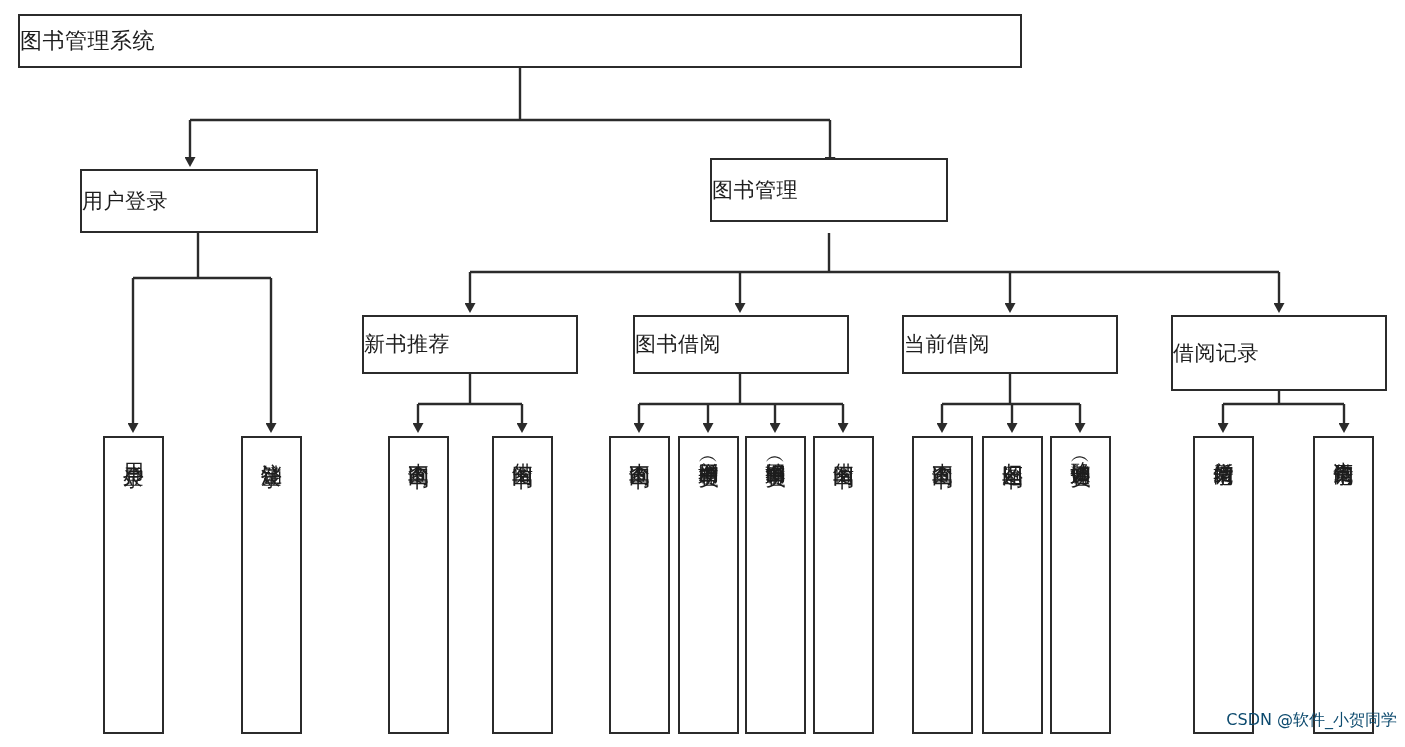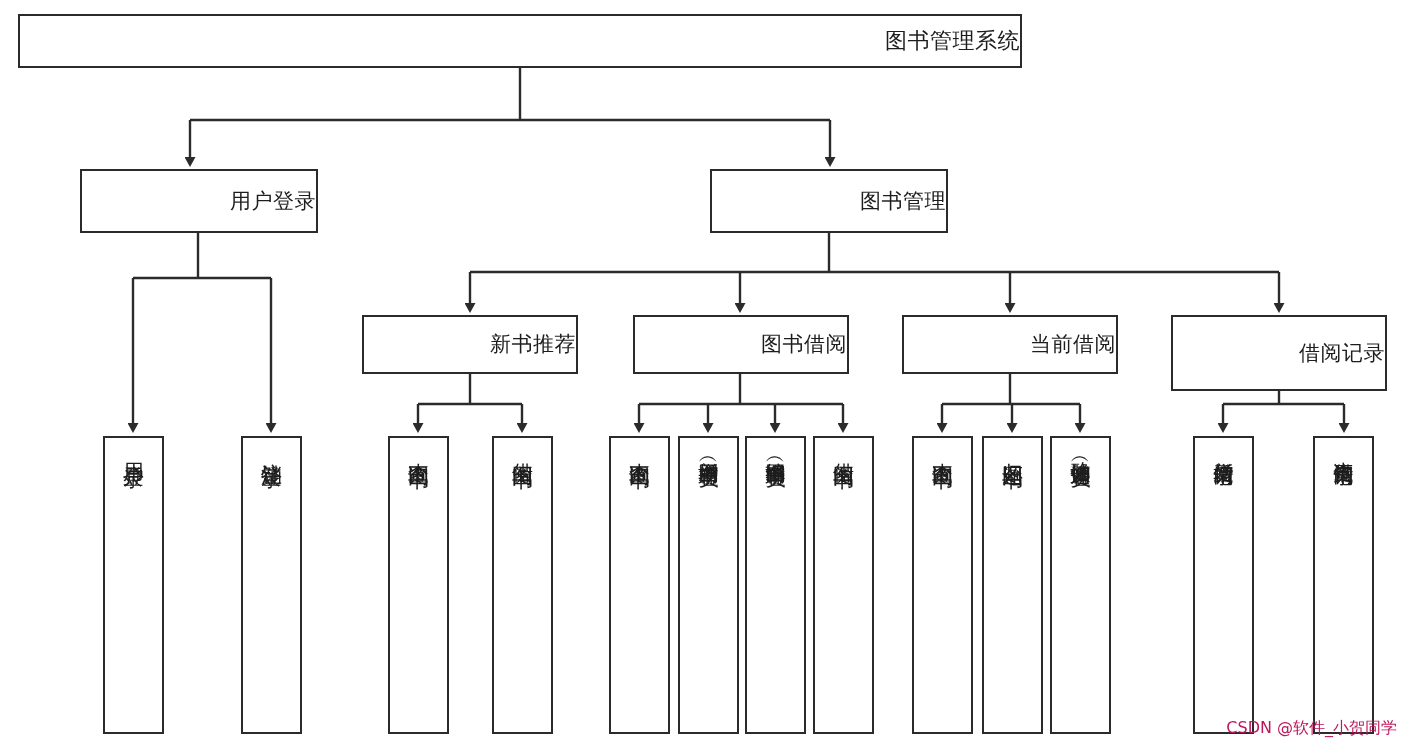--- a/index.html
+++ b/index.html
@@ -25,21 +25,21 @@
     width: 1405px;
     height: 747px;
   }
   .node {
     position: absolute;
     box-sizing: border-box;
     background: #ffffff;
     border: 2px solid #2b2b2b;
     display: flex;
     align-items: center;
-    justify-content: flex-end;
+    justify-content: flex-start;
     text-align: center;
     color: #1d1d1d;
     z-index: 2;
   }
   .node .label {
     display: block;
     line-height: 1.18;
     letter-spacing: 0.5px;
   }
   .node.horiz .label {
@@ -62,23 +62,23 @@
     white-space: nowrap;
     margin: 0 auto;
   }
   .node.vert.tall .label {
     font-size: 20px;
     letter-spacing: 1px;
   }
   #watermark {
     position: absolute;
     right: 8px;
-    bottom: 8px;
+    bottom: 16px;
     font-size: 16px;
-    color: #be185d;
+    color: #0c4a6e;
     z-index: 5;
     white-space: nowrap;
     font-family: "DejaVu Sans", "Liberation Sans", sans-serif;
   }
 </style>
 </head>
 <body>
 
 <div id="canvas">
 
@@ -133,21 +133,21 @@
     </g>
   </svg>
 
   <div class="node root horiz" style="left:18px; top:14px; width:1004px; height:54px;">
     <span class="label">图书管理系统</span>
   </div>
 
   <div class="node horiz" style="left:80px; top:169px; width:238px; height:64px;">
     <span class="label">用户登录</span>
   </div>
-  <div class="node horiz" style="left:710px; top:169px; width:238px; height:64px;">
+  <div class="node horiz" style="left:710px; top:158px; width:238px; height:64px;">
     <span class="label">图书管理</span>
   </div>
 
   <div class="node horiz" style="left:362px; top:315px; width:216px; height:59px;">
     <span class="label">新书推荐</span>
   </div>
   <div class="node horiz" style="left:633px; top:315px; width:216px; height:59px;">
     <span class="label">图书借阅</span>
   </div>
   <div class="node horiz" style="left:902px; top:315px; width:216px; height:59px;font-family:Liberation Serif, serif;">

